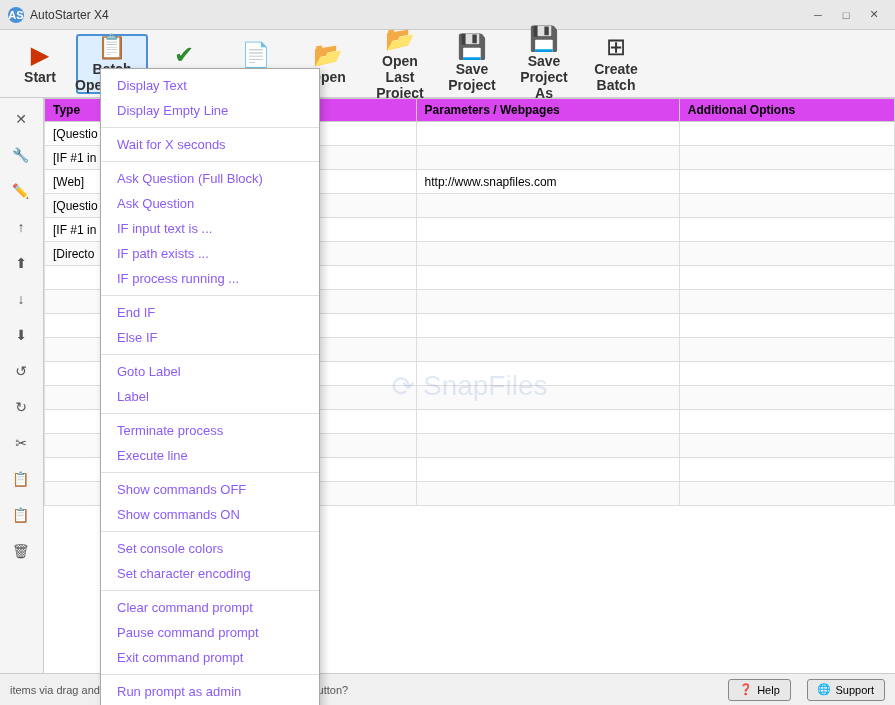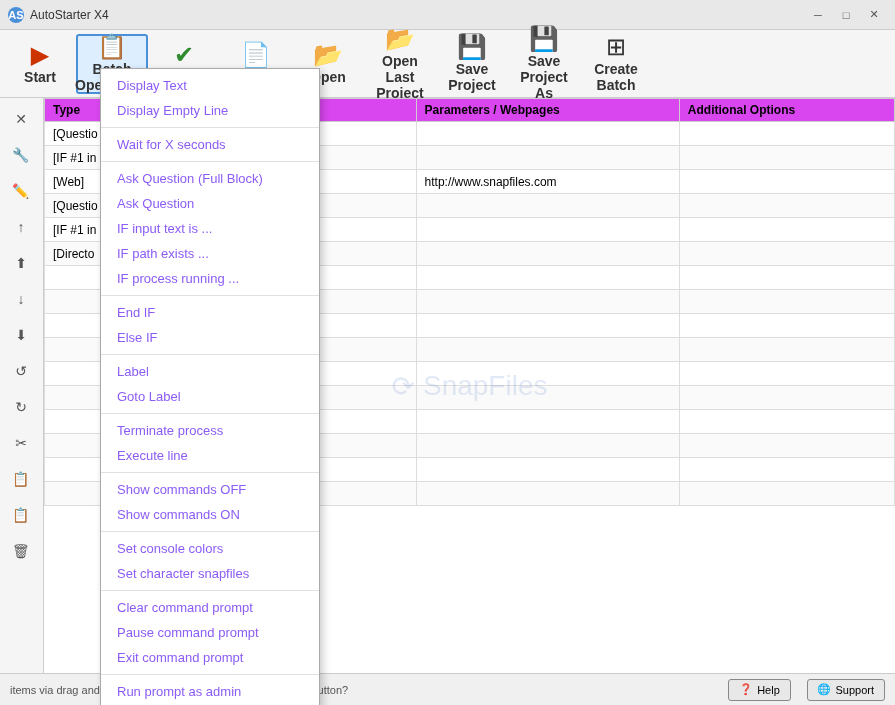--- a/index.html
+++ b/index.html
@@ -440,30 +440,30 @@
     <div class="menu-separator"></div>
     <div class="menu-item">Ask Question (Full Block)</div>
     <div class="menu-item">Ask Question</div>
     <div class="menu-item">IF input text is ...</div>
     <div class="menu-item">IF path exists ...</div>
     <div class="menu-item">IF process running ...</div>
     <div class="menu-separator"></div>
     <div class="menu-item">End IF</div>
     <div class="menu-item">Else IF</div>
     <div class="menu-separator"></div>
+    <div class="menu-item">Goto Label</div>
     <div class="menu-item">Label</div>
-    <div class="menu-item">Goto Label</div>
     <div class="menu-separator"></div>
     <div class="menu-item">Terminate process</div>
     <div class="menu-item">Execute line</div>
     <div class="menu-separator"></div>
     <div class="menu-item">Show commands OFF</div>
     <div class="menu-item">Show commands ON</div>
     <div class="menu-separator"></div>
     <div class="menu-item">Set console colors</div>
-    <div class="menu-item">Set character snapfiles</div>
+    <div class="menu-item">Set character encoding</div>
     <div class="menu-separator"></div>
     <div class="menu-item">Clear command prompt</div>
     <div class="menu-item">Pause command prompt</div>
     <div class="menu-item">Exit command prompt</div>
     <div class="menu-separator"></div>
     <div class="menu-item">Run prompt as admin</div>
   </div>
 
 </body></html>

